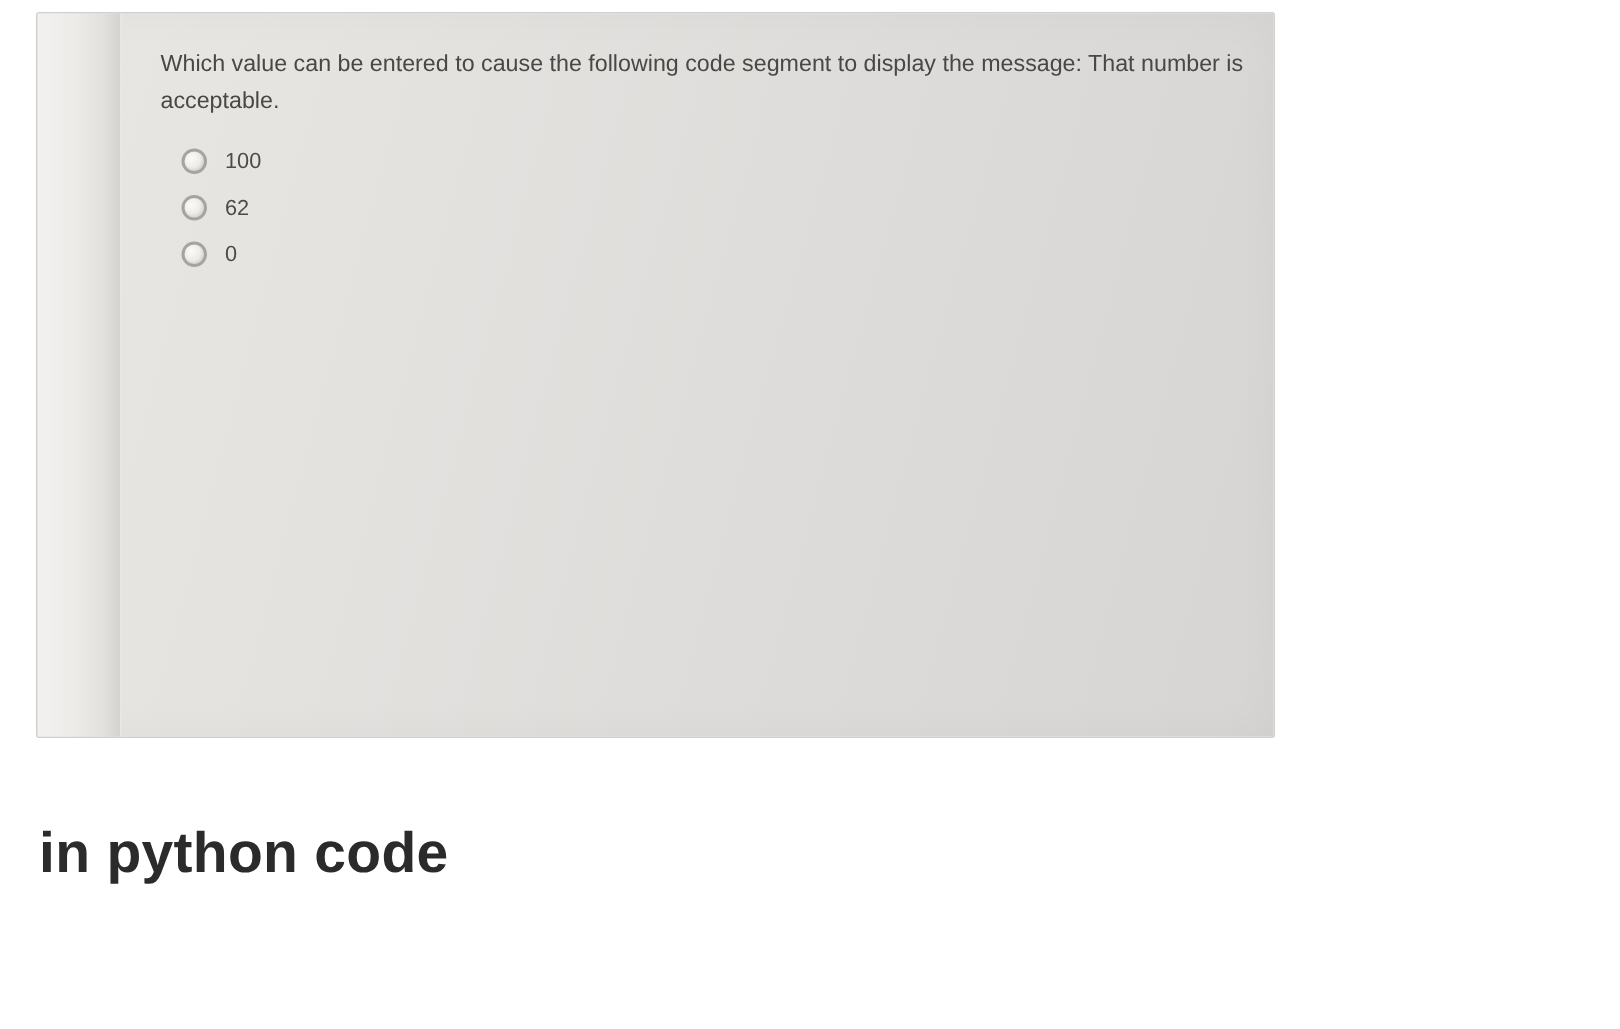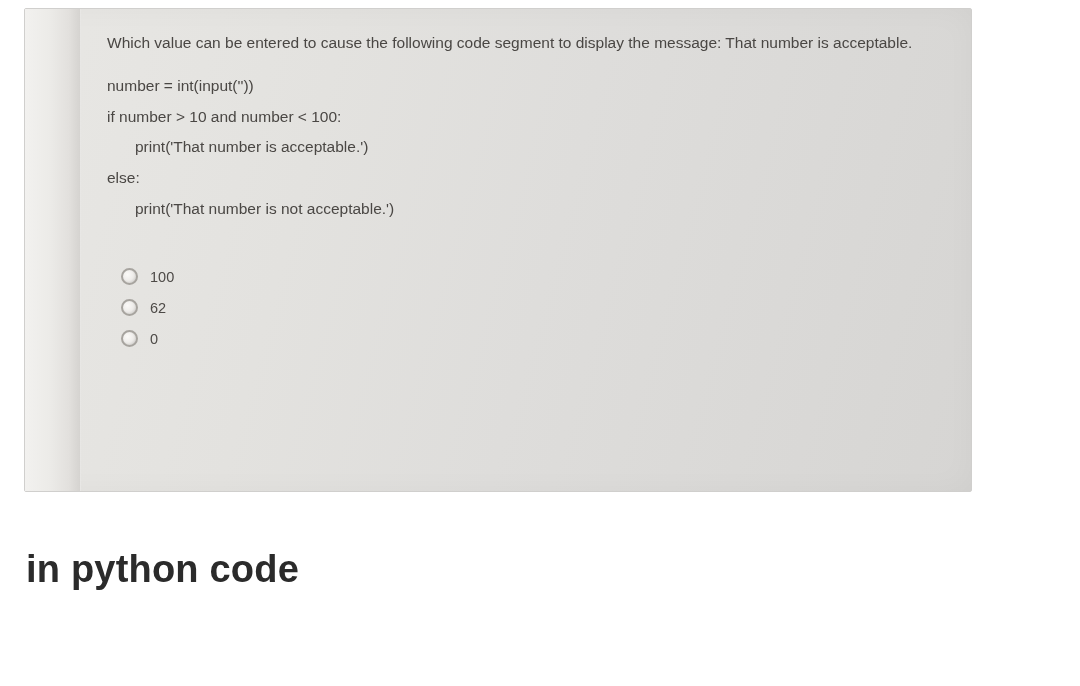--- a/index.html
+++ b/index.html
@@ -5,21 +5,21 @@
   * { margin: 0; padding: 0; box-sizing: border-box; }
   body {
     background: #ffffff;
     font-family: Arial, Helvetica, sans-serif;
     width: 1080px;
     height: 686px;
     overflow: hidden;
   }
   .question-panel {
     margin: 8px 18px 0 24px;
-    width: 948px;
+    width: 826px;
     height: 484px;
     background: linear-gradient(105deg, #e8e7e4 0%, #e3e2df 30%, #dedddb 55%, #d6d5d3 100%);
     border: 1px solid #d0cfcd;
     border-radius: 2px;
     box-shadow: inset 0 0 30px rgba(0,0,0,0.03);
     position: relative;
     padding: 22px 0 0 82px;
     color: #4a4744;
     font-size: 15.5px;
   }
@@ -61,27 +61,20 @@
   }
 </style>
 </head>
 <body>
 
 <div class="question-panel">
   <div class="page-curl"></div>
 
   <div class="q-line q-prompt">Which value can be entered to cause the following code segment to display the message: That number is acceptable.</div>
 
-  <div class="code-block">
-    <div class="q-line">number = int(input(''))</div>
-    <div class="q-line">if number &gt; 10 and number &lt; 100:</div>
-    <div class="q-line indent">print('That number is acceptable.')</div>
-    <div class="q-line">else:</div>
-    <div class="q-line indent">print('That number is not acceptable.')</div>
-  </div>
 
   <div class="options">
     <div class="opt-row">
       <span class="radio"></span>
       <span>100</span>
     </div>
     <div class="opt-row">
       <span class="radio"></span>
       <span>62</span>
     </div>

